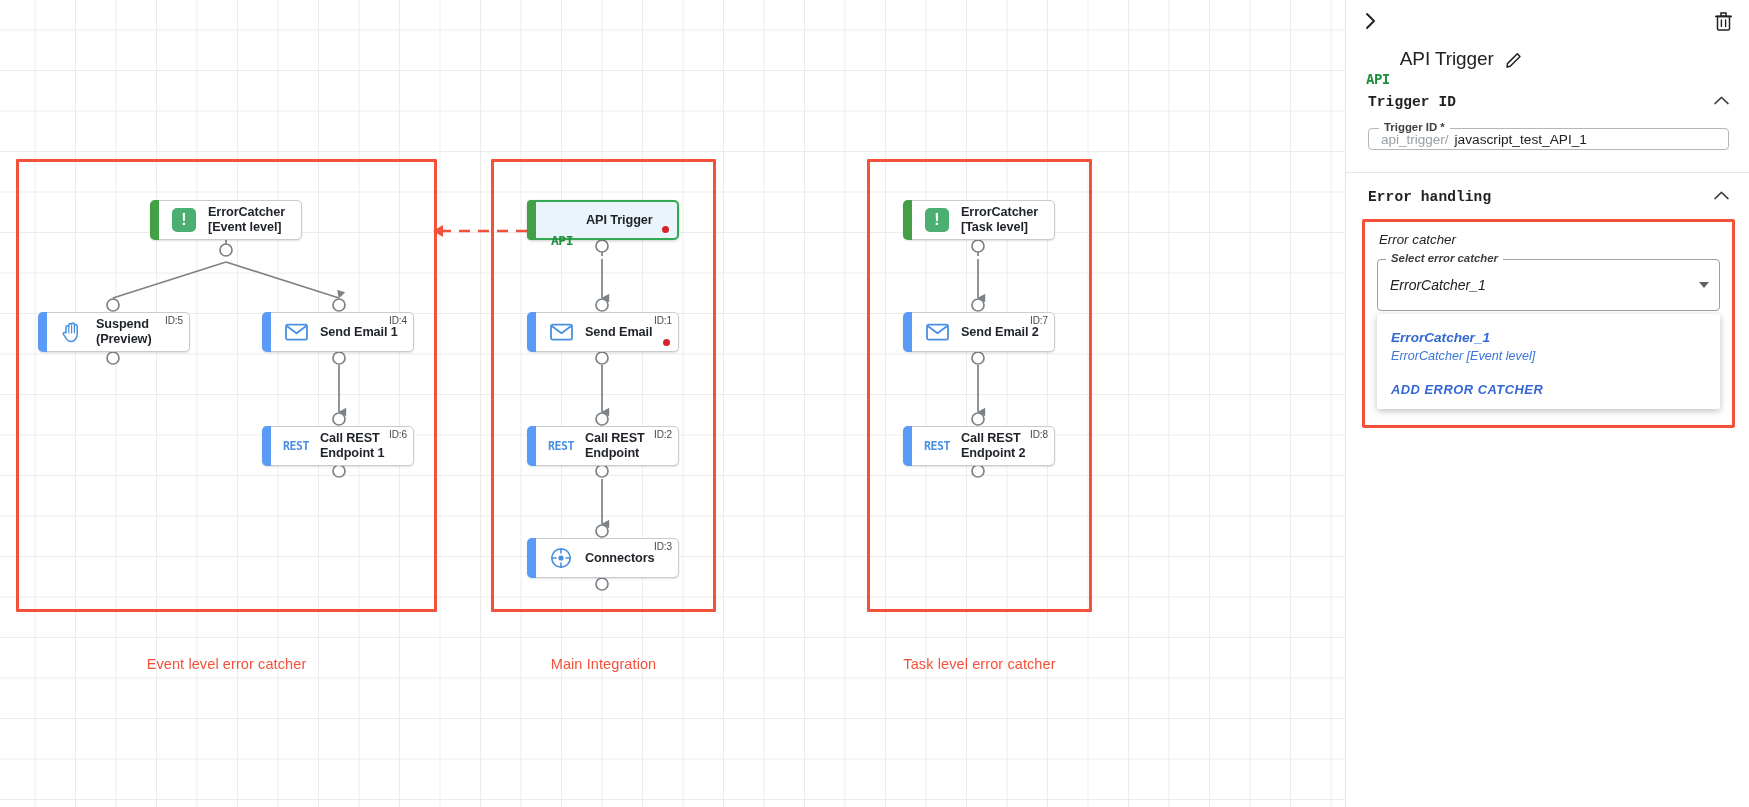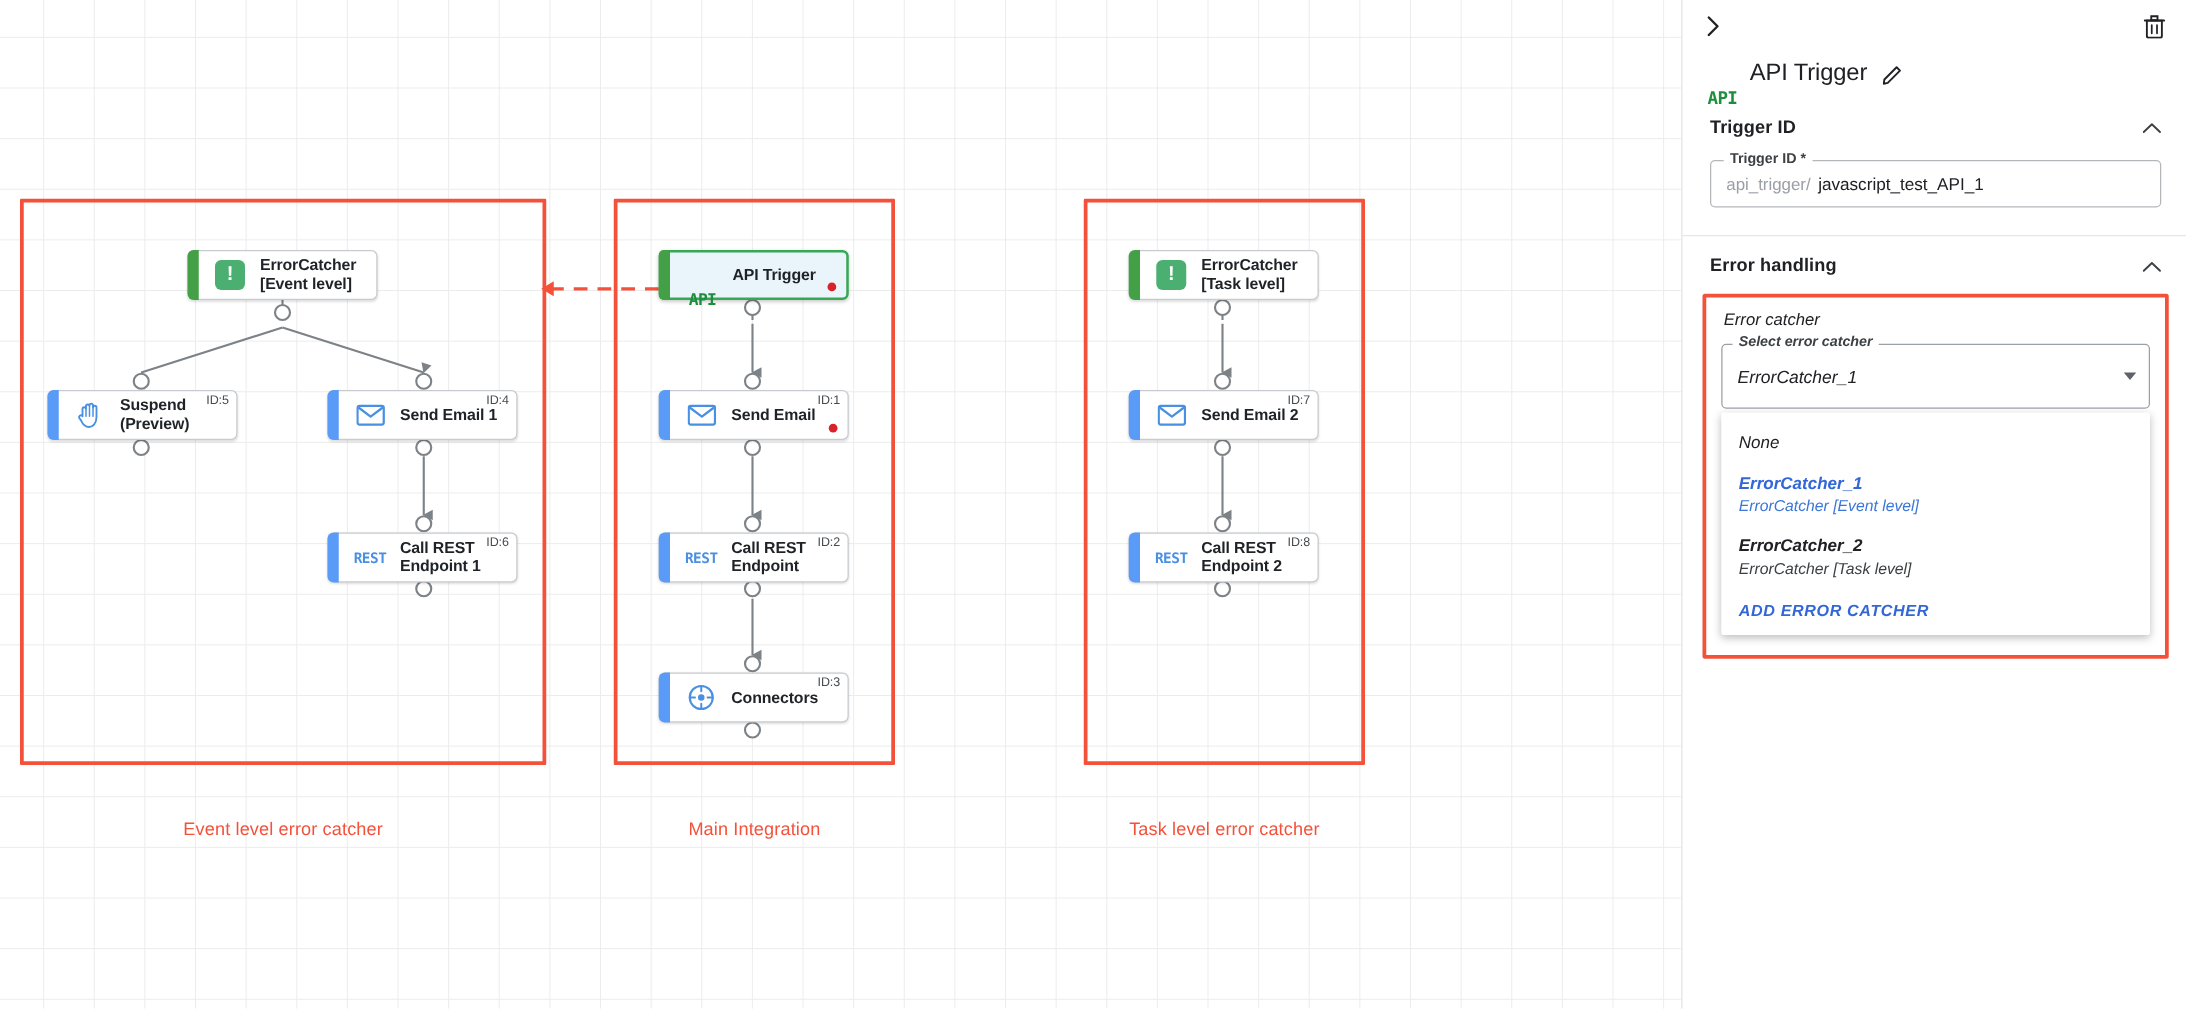--- a/index.html
+++ b/index.html
@@ -153,31 +153,32 @@
     height: 36px;
   }
   .tab {
     font-size: 12.8px; font-weight: 600; letter-spacing: .55px;
     color: #5f6368; padding: 0 16px 11px 16px; cursor: pointer;
     white-space: nowrap;
   }
   .tab.active { color: #3b6fd4; border-bottom: 2.5px solid #3b6fd4; }
 
   .section-header {
-    display: flex; align-items: center; justify-content: space-between;
+    display: flex; align-items: flex-start; justify-content: space-between;
     padding: 16px 20px 14px 22px;
+    font-family: Liberation Mono, monospace;
   }
   .section-header .st { font-size: 14.5px; font-weight: 700; color: #202124; letter-spacing:.1px;}
   .caret { color: #4a4a4a; font-size: 13px; }
   .divider { height: 1px; background: #e6e6e6; margin: 0; }
 
   .field {
     position: relative;
     margin: 4px 20px 22px 22px;
-    height: 38px;
+    height: 22px;
     border: 1px solid #b4b7ba;
     border-radius: 4px;
     display: flex; align-items: center;
     padding: 0 12px;
   }
   .field .flabel {
     position: absolute; top: -8px; left: 10px;
     background: #fff; padding: 0 5px;
     font-size: 11.4px; font-weight: 700; color: #3c4043;
   }
@@ -478,29 +479,22 @@
     <div class="err-box">
       <div class="err-title">Error catcher</div>
 
       <div class="select-field">
         <span class="flabel">Select error catcher</span>
         <span class="sval">ErrorCatcher_1</span>
         <span class="select-arrow"></span>
       </div>
 
       <div class="dropdown" id="dropdown">
-          <div class="dd-item">
-            <div class="n1">None</div>
-          </div>
           <div class="dd-item selected">
             <div class="n1">ErrorCatcher_1</div>
             <div class="n2">ErrorCatcher [Event level]</div>
           </div>
-          <div class="dd-item bold">
-            <div class="n1">ErrorCatcher_2</div>
-            <div class="n2">ErrorCatcher [Task level]</div>
-          </div>
           <div class="dd-action">ADD ERROR CATCHER</div>
         </div>
     </div>
 
   </div>
 </div>
 
 </body></html>

